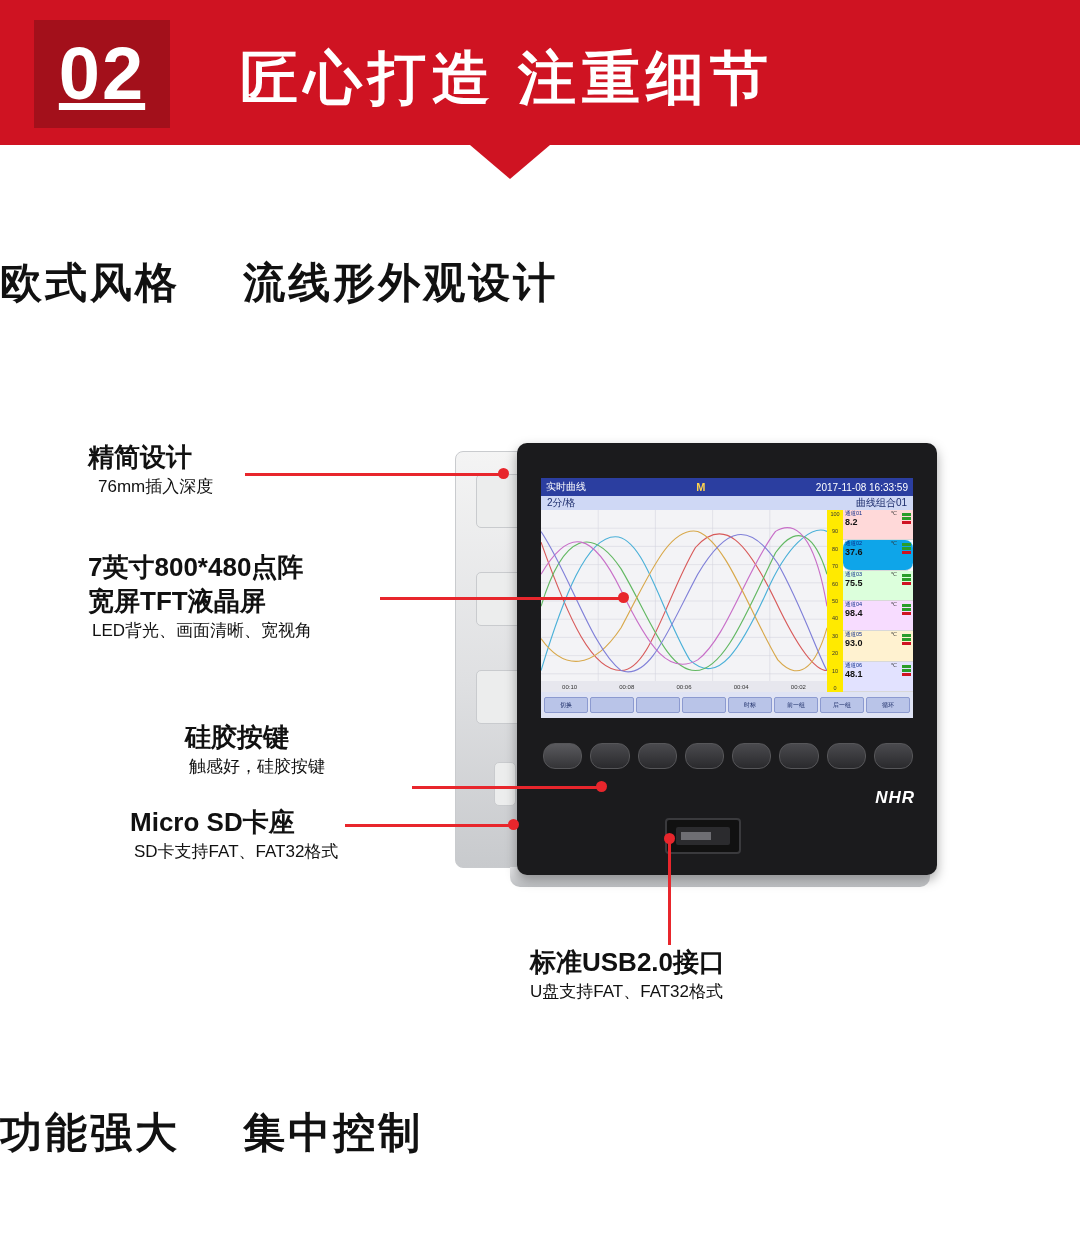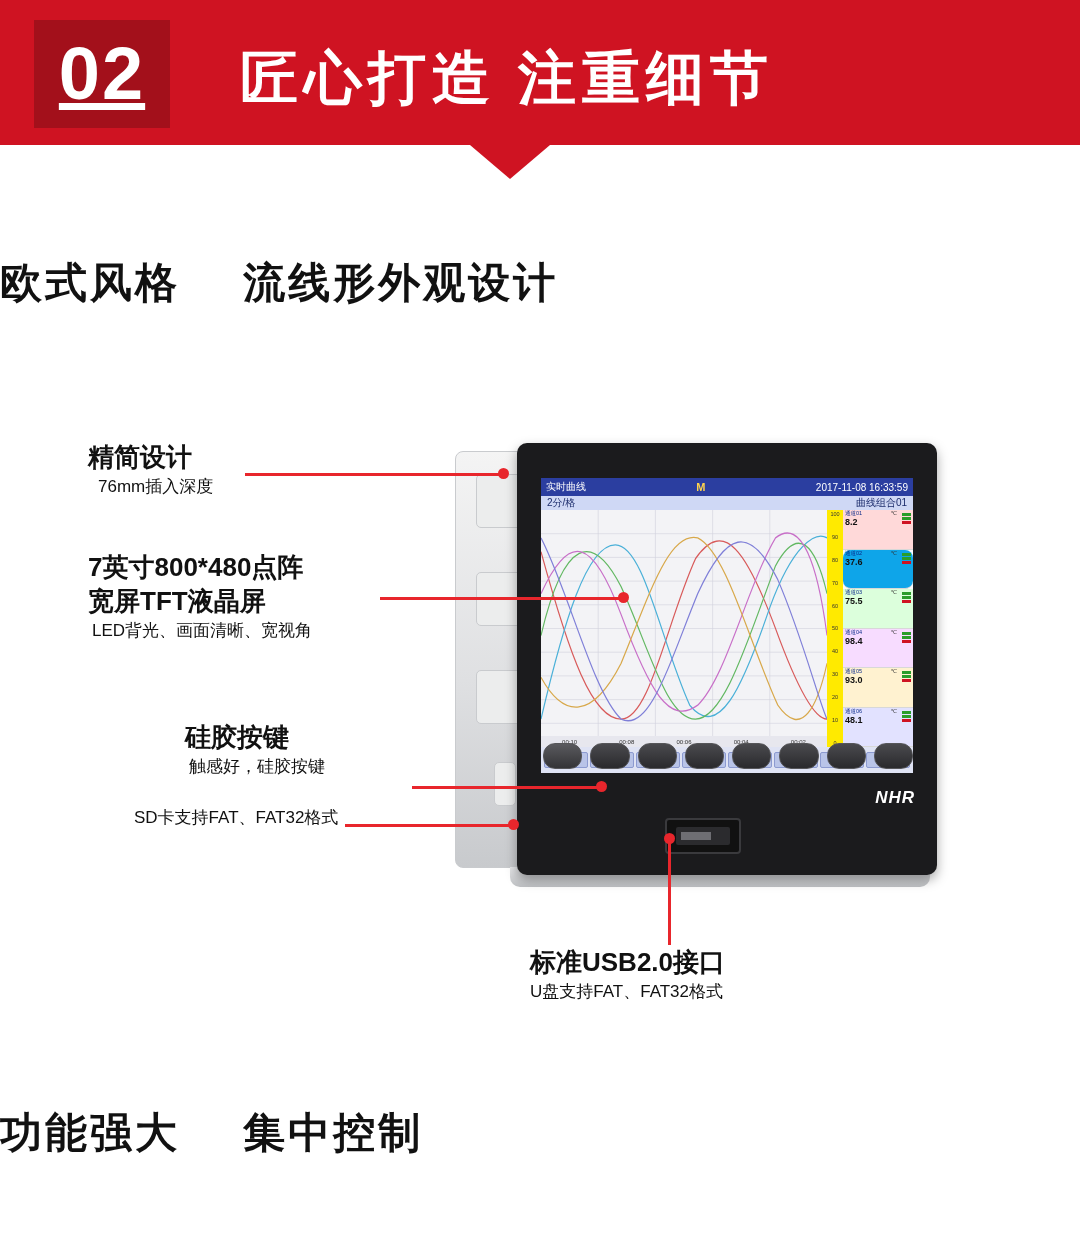--- a/index.html
+++ b/index.html
@@ -53,21 +53,21 @@
     position:absolute;left:62px;top:0;width:420px;height:432px;
     background:#1b1b1d;border-radius:10px;
     box-shadow:0 5px 12px rgba(0,0,0,.35);
   }
   .dev-bottom-lip{
     position:absolute;left:55px;top:424px;width:420px;height:20px;
     background:linear-gradient(180deg,#e7e8ea,#bfc1c4);border-radius:0 0 10px 10px;
   }
   
   .screen{
-    position:absolute;left:24px;top:35px;width:372px;height:295px;background:#1d2b6b;
+    position:absolute;left:24px;top:35px;width:372px;height:240px;background:#1d2b6b;
     overflow:hidden;
   }
   .scr-top{
     height:18px;background:#2b3ea0;color:#fff;font-size:10px;
     display:flex;align-items:center;justify-content:space-between;padding:0 5px;
   }
   .scr-top .mid{color:#ffd34d;font-weight:bold;font-size:11px;}
   .scr-sub{
     height:14px;background:#cfd8f5;color:#1b2b6b;font-size:10px;
     display:flex;align-items:center;justify-content:space-between;padding:0 6px;
@@ -341,20 +341,21 @@
 <div class="dot" style="left:618px;top:592px;"></div>
 
 <div class="anno a3">
   <div class="t1">硅胶按键</div>
   <div class="t2" style="padding-left:4px;">触感好，硅胶按键</div>
 </div>
 <div class="line" style="left:412px;top:786px;width:190px;height:3px;"></div>
 <div class="dot" style="left:596px;top:781px;"></div>
 
 <div class="anno a4">
+  <div class="t1">Micro SD卡座</div>
   <div class="t2" style="padding-left:4px;">SD卡支持FAT、FAT32格式</div>
 </div>
 <div class="line" style="left:345px;top:824px;width:170px;height:3px;"></div>
 <div class="dot" style="left:508px;top:819px;"></div>
 
 <div class="anno a5">
   <div class="t1">标准USB2.0接口</div>
   <div class="t2">U盘支持FAT、FAT32格式</div>
 </div>
 <div class="line" style="left:668px;top:840px;width:3px;height:105px;"></div>

